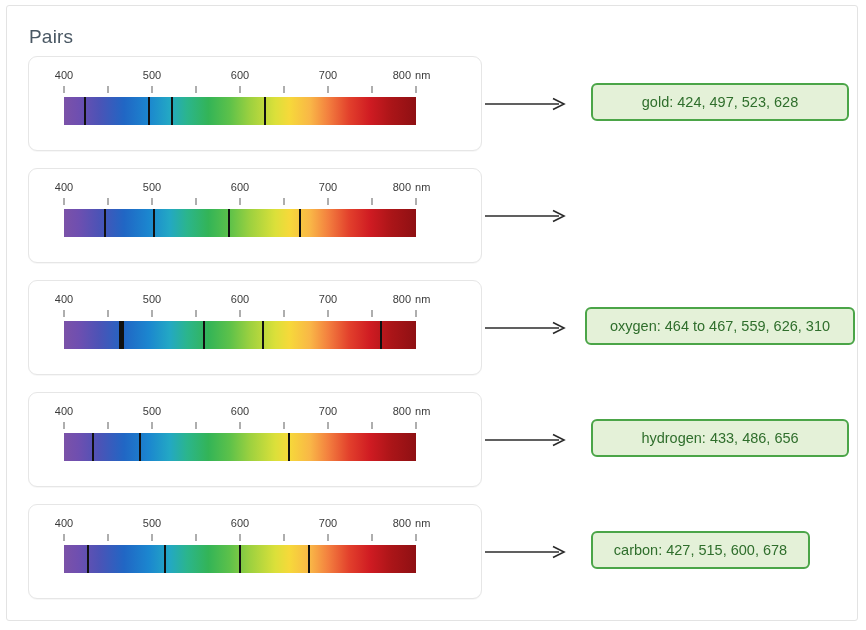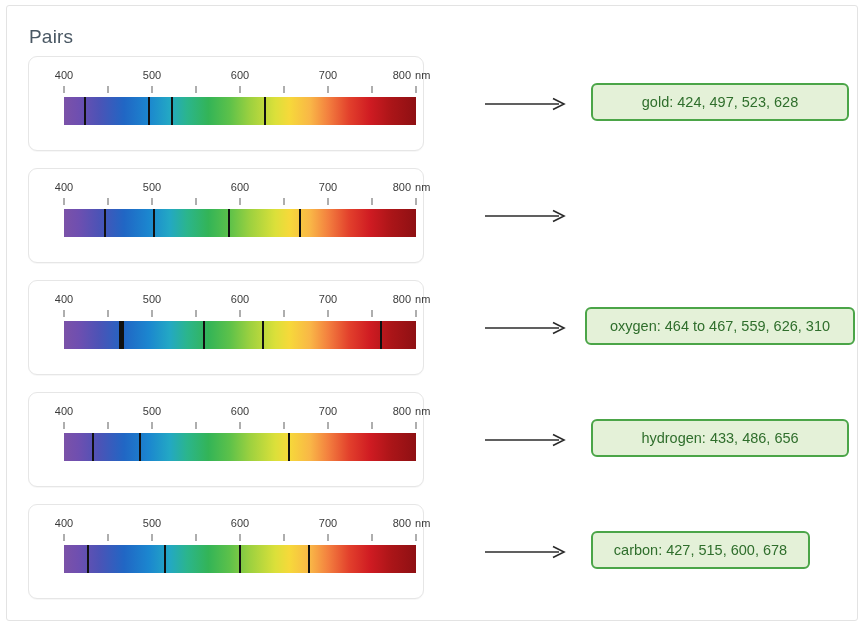--- a/index.html
+++ b/index.html
@@ -48,21 +48,21 @@
   .pair-row {
     position: relative;
     height: 112px;
   }
 
   
   .spectrum-card {
     position: absolute;
     left: 21px;
     top: 0;
-    width: 396px;
+    width: 454px;
     height: 95px;
     box-sizing: border-box;
     background: #ffffff;
     border: 1px solid #e6e6e6;
     border-radius: 9px;
     box-shadow: 0 1px 1px rgba(0,0,0,.035);
   }
 
   .axis {
     position: absolute;

